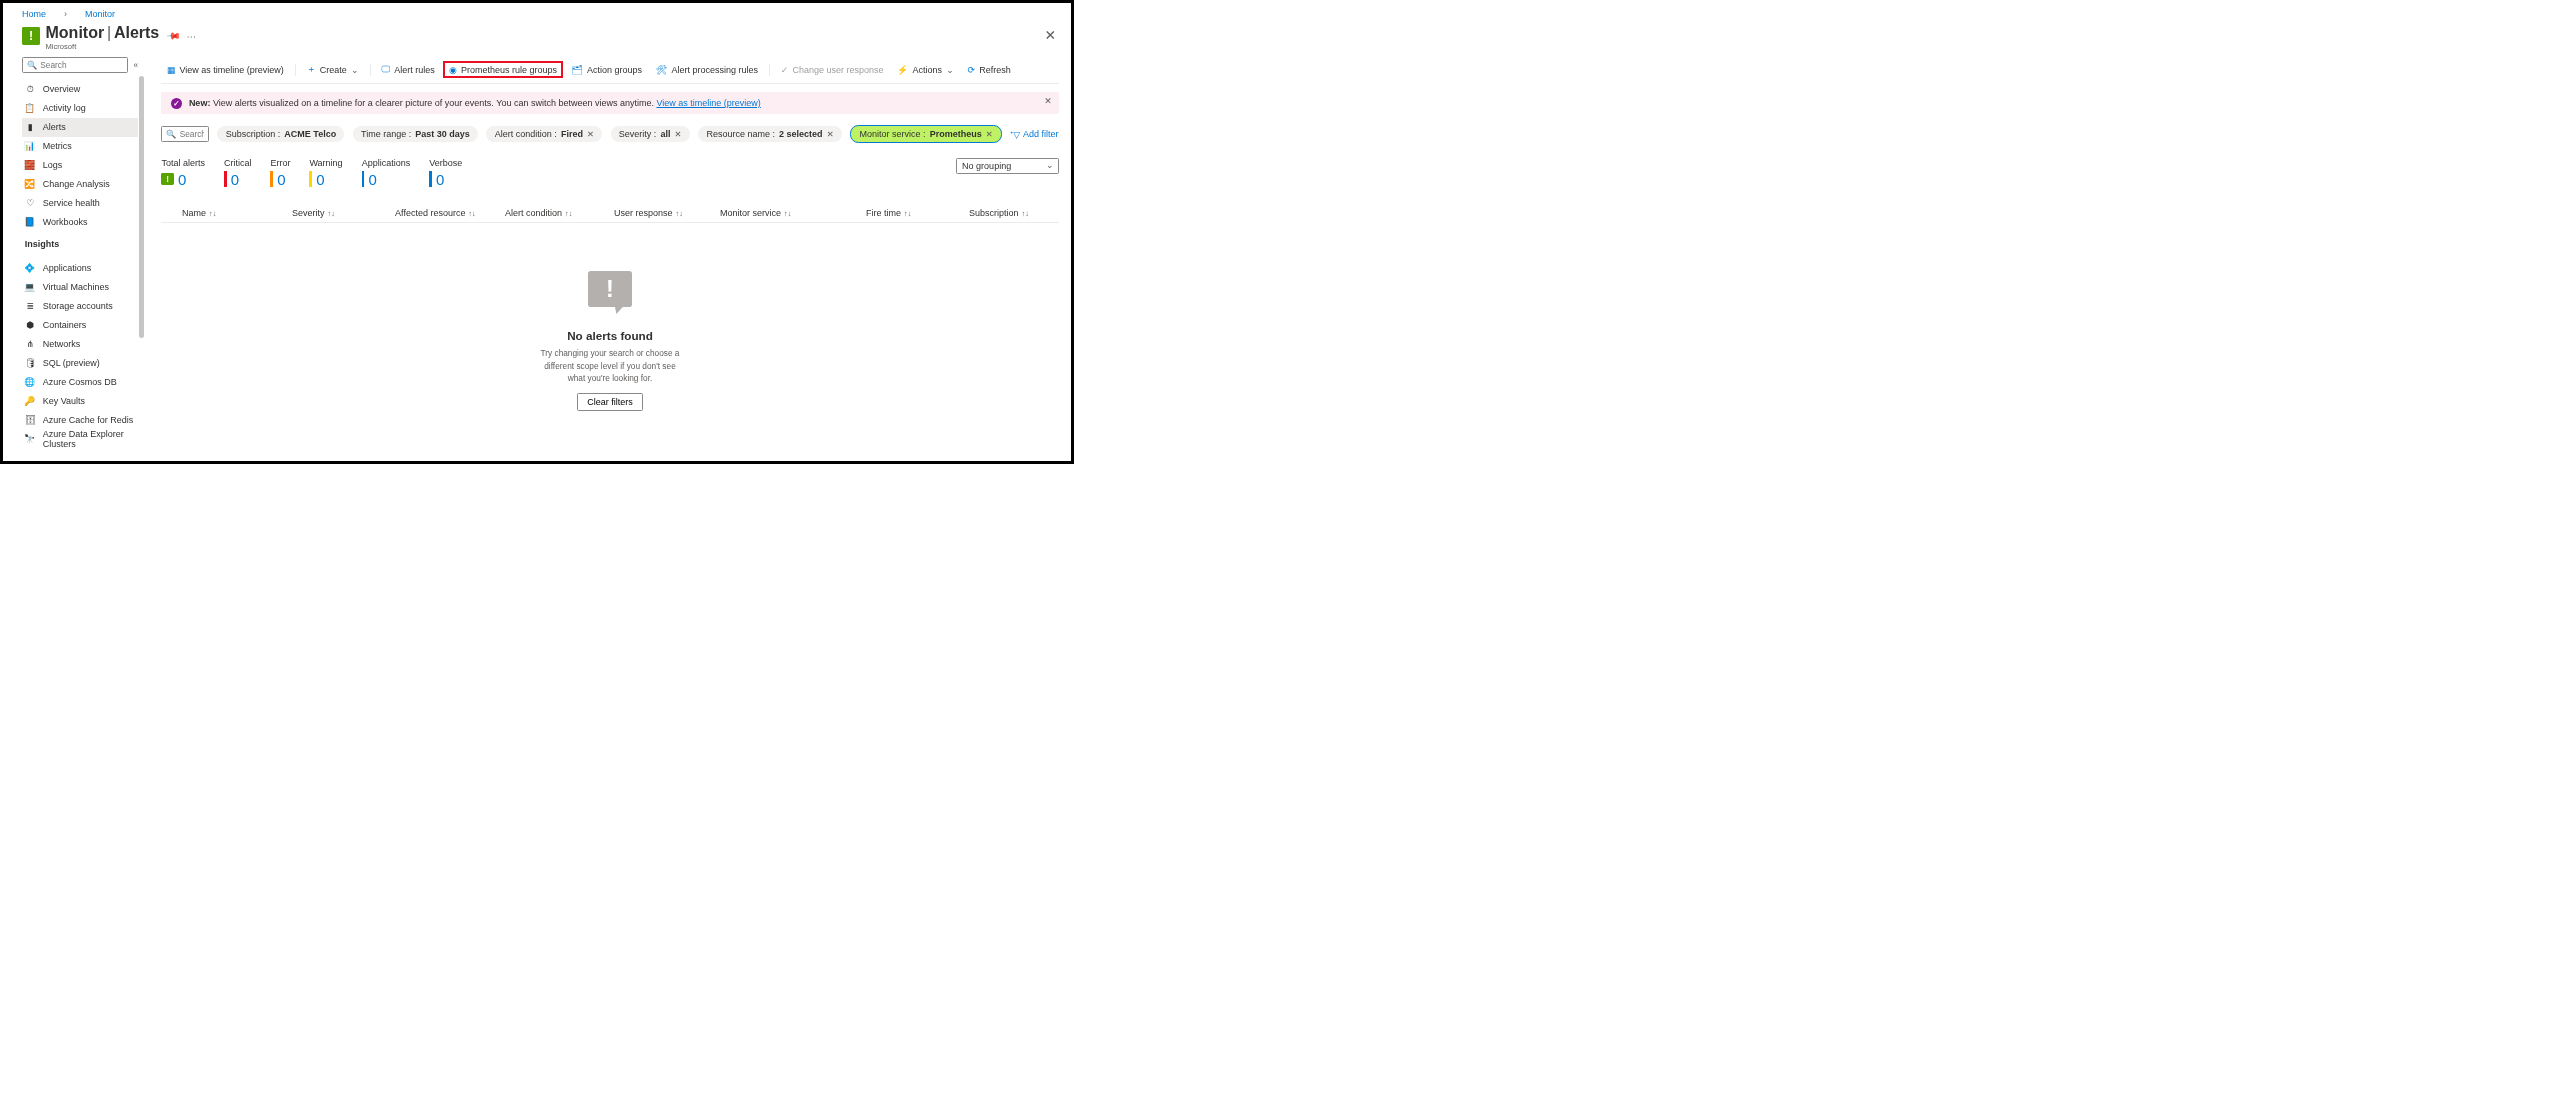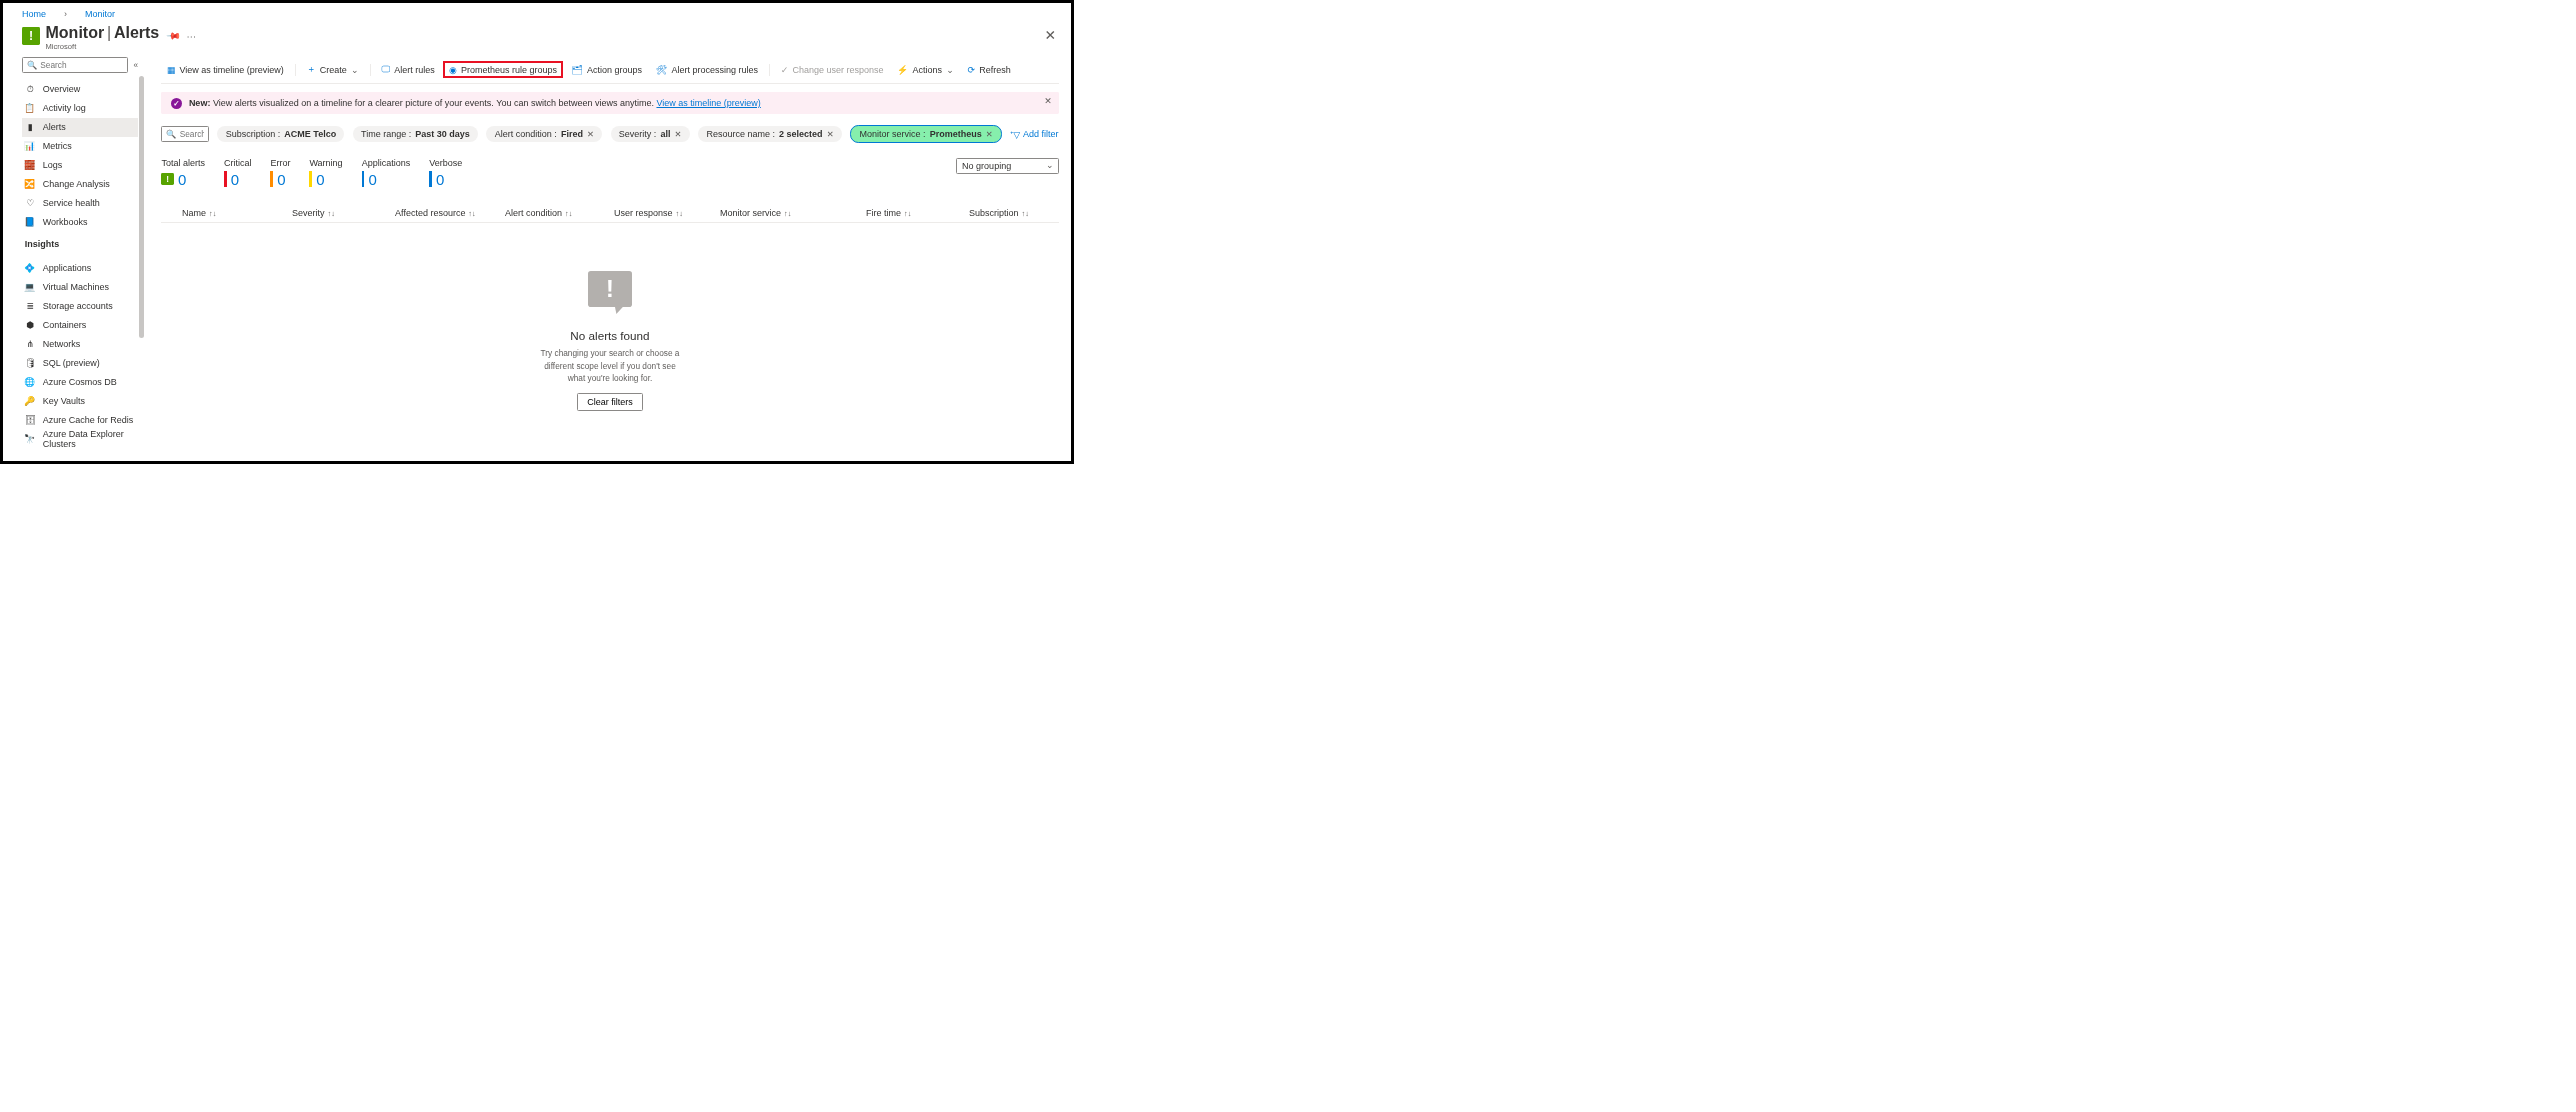--- a/index.html
+++ b/index.html
@@ -33,39 +33,39 @@
 .tb-btn .blue { color: #0078d4; }
 .tb-btn.disabled { color: #a19f9d; }
 .tb-sep { width: 0.7px; height: 12.4px; background: #edebe9; margin: 0 2.8px; }
 .highlight-border { border: 2.1px solid #e81123; padding: 1.4px 4.1px !important; }
 .banner { background: #fdeef4; border-radius: 1.4px; padding: 5.5px 9.6px; margin-top: 8.3px; display: flex; align-items: center; gap: 6.9px; position: relative; font-size: 9px; }
 .banner .bico { width: 11px; height: 11px; border-radius: 50%; background: #881798; color: #fff; display:flex;align-items:center;justify-content:center;font-size:7.6px;font-weight:bold;}
 .banner a { color: #0078d4; text-decoration: underline; }
 .banner .bx { position: absolute; right: 6.9px; top: 4.1px; color: #605e5c; cursor: pointer; }
 .filter-row { display: flex; align-items: center; gap: 8.3px; margin-top: 11px; flex-wrap: wrap; }
 .chip { background: #f3f2f1; border-radius: 8.3px; padding: 2.8px 8.3px; font-size: 9px; display: flex; align-items: center; gap: 4.1px; color:#323130; }
-.chip.active { background: #86efac; border: 0.7px solid #0078d4; }
+.chip.active { background: #bef264; border: 0.7px solid #0078d4; }
 .chip .chip-x { color: #605e5c; cursor: pointer; font-size:8.3px;}
 .add-filter { color: #0078d4; display: flex; align-items: center; gap: 2.8px; cursor: pointer; font-size:9px;}
 .counters-row { display: flex; align-items: flex-start; margin-top: 15px; gap: 39px; position: relative; }
 .counter .lbl { font-size: 9px; color: #323130; }
 .counter .val-row { display: flex; align-items: center; gap: 4.1px; margin-top: 2.8px; }
 .counter .bar { width: 2.8px; height: 16.5px; }
 .counter .val { font-size: 15px; color: #0078d4; font-weight: 400; }
 .counter .ico-total { width: 12.4px; height: 12.4px; background: #57a300; color: #fff; display:flex;align-items:center;justify-content:center;font-size:8.3px;font-weight:bold;border-radius:1.4px;}
 .grouping-select { position: absolute; right: 0; top: 0; border: 0.7px solid #8a8886; border-radius: 1.4px; padding: 2.1px 16.5px 2.1px 5.5px; font-size: 9px; background: #fff; min-width: 103px; }
 .grouping-select::after { content:"⌄"; position:absolute; right:4.1px; top:1.4px; color:#605e5c;}
 .table-header { display: flex; align-items: center; margin-top: 16.5px; padding: 4.1px 0; border-bottom: 0.7px solid #edebe9; font-size: 9px; color: #323130; }
 .table-header .col { display: flex; align-items: center; gap: 2.8px; }
 .table-header .sort { color: #605e5c; font-size: 7.6px; }
 .empty-state { text-align: center; margin-top: 48px; }
 .empty-ico { width: 55px; height: 48px; margin: 0 auto 9.6px; position:relative;}
 .empty-ico .bubble { width: 44px; height: 36px; background: #b3b0ad; border-radius: 2.8px; display:flex;align-items:center;justify-content:center;color:#fff;font-size:23.4px;font-weight:bold;margin:0 auto;}
 .empty-ico .tail { width:0;height:0;border-left:5.5px solid transparent;border-right:5.5px solid transparent;border-top:9.6px solid #b3b0ad;position:absolute;left:30px;top:34px;transform:skewX(-20deg);}
-.empty-state h3 { font-size: 11.7px; font-weight: 400; margin-bottom: 5.5px; }
+.empty-state h3 { font-size: 11.7px; font-weight: 700; margin-bottom: 5.5px; }
 .empty-state p { font-size: 8.3px; color: #605e5c; line-height: 1.5; max-width: 151px; margin: 0 auto 8.3px; }
 .clear-filters-btn { border: 0.7px solid #8a8886; background: #fff; padding: 2.8px 9.6px; font-size: 9px; cursor: pointer; border-radius:1.4px;}
 </style>
 </head>
 <body>
 
 <div class="breadcrumb">
   <a href="#">Home</a>
   <span class="sep">›</span>
   <a href="#">Monitor</a>

